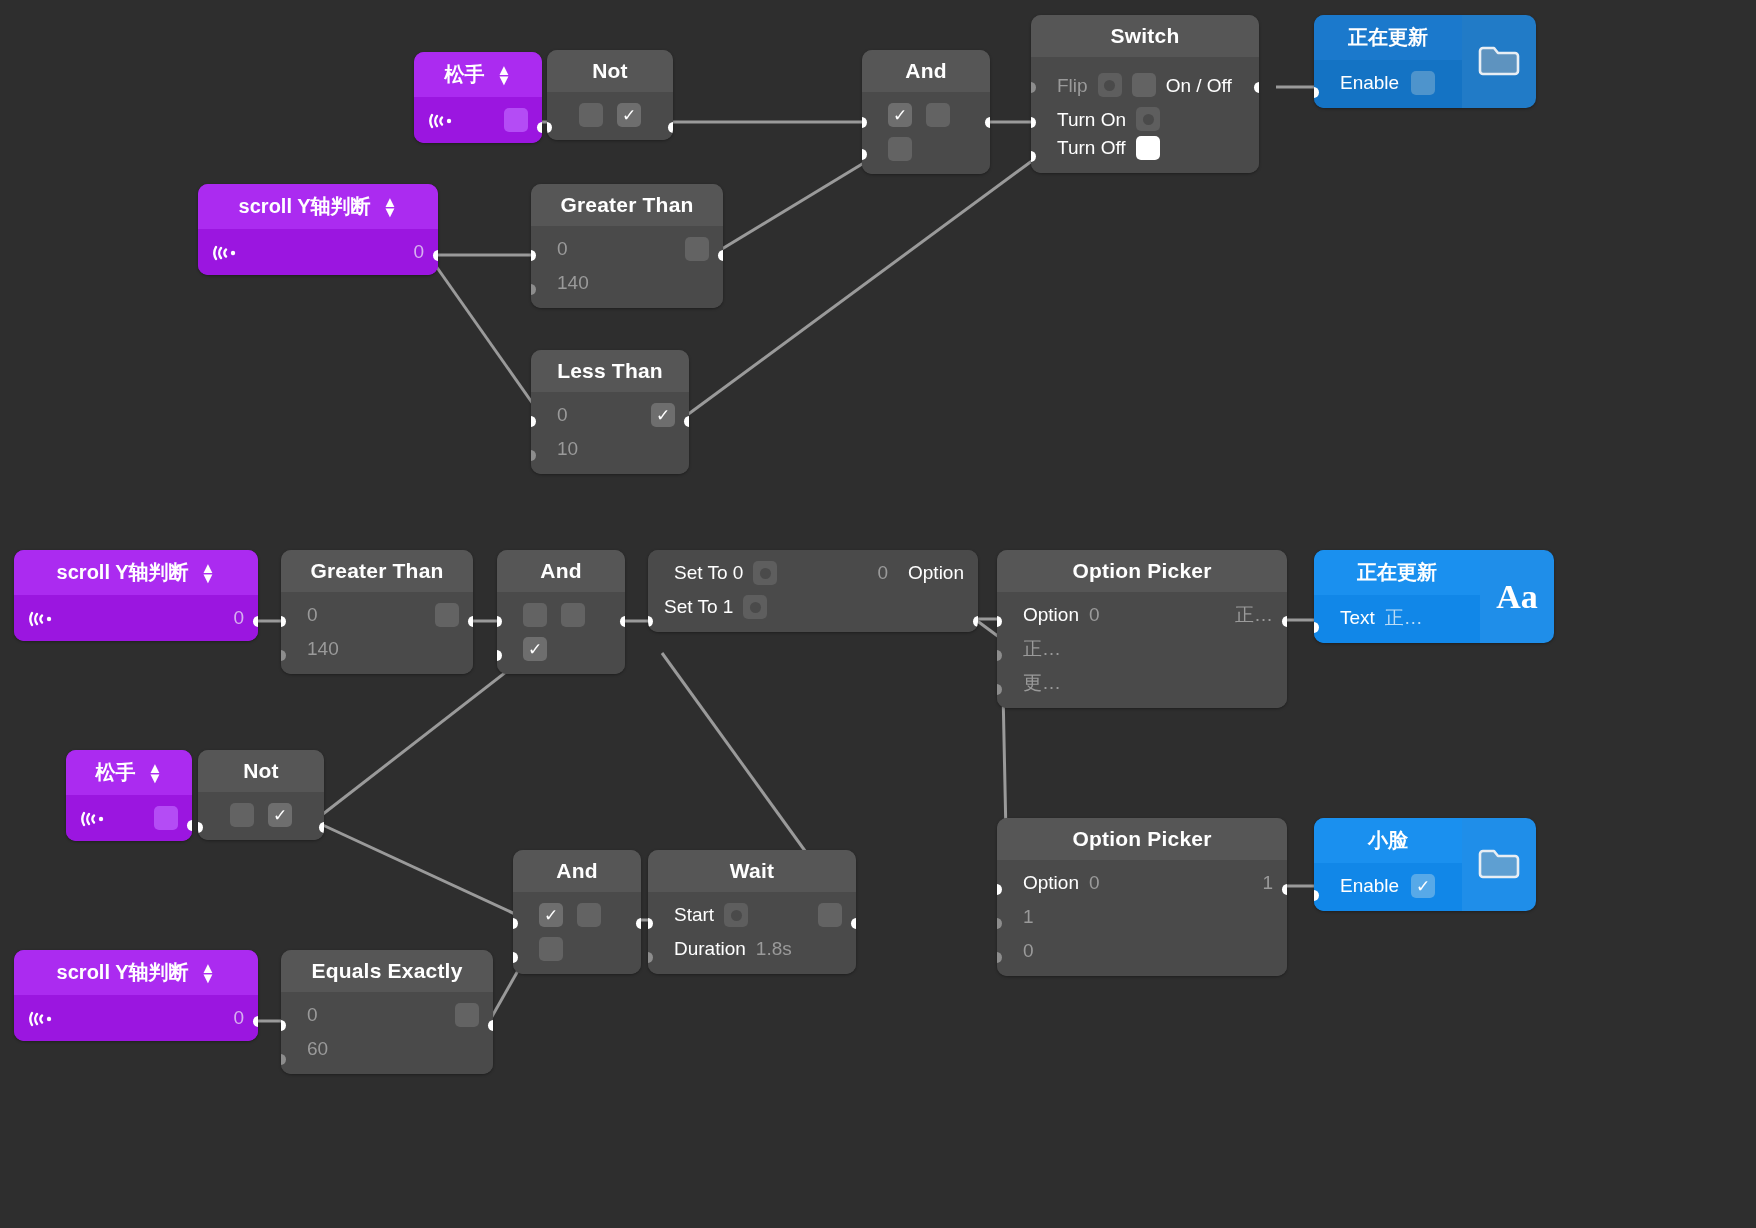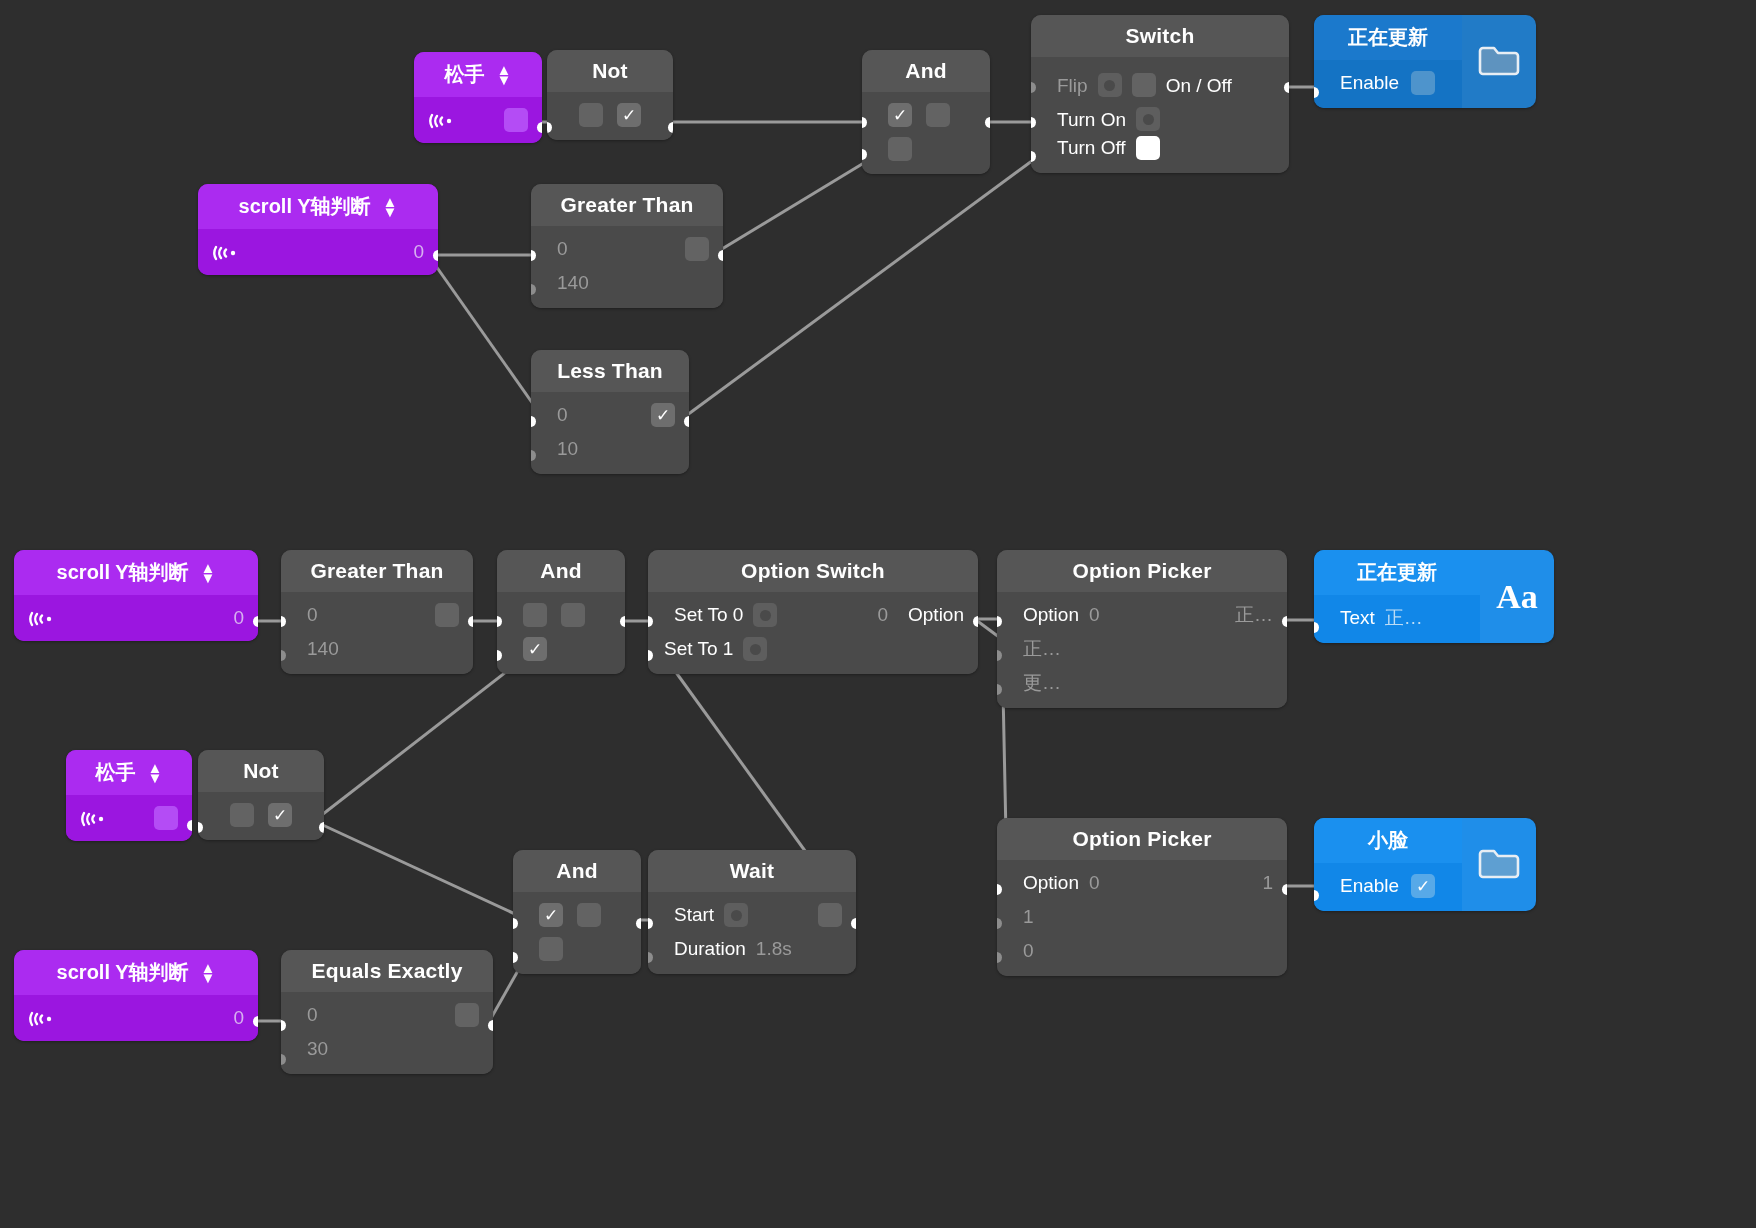--- a/index.html
+++ b/index.html
@@ -173,21 +173,21 @@
     </div>
     <div class="row" style="padding-left:26px;">
       <span class="sq"></span>
     </div>
   </div>
   <span class="port" style="left:-6px;top:67px;"></span>
   <span class="port" style="left:-6px;top:99px;"></span>
   <span class="port" style="right:-6px;top:67px;"></span>
 </div>
 
-<div class="node grey" style="left:1031px;top:15px;width:258px;">
+<div class="node grey" style="left:1031px;top:15px;width:228px;">
   <div class="title">Switch</div>
   <div class="body">
     <div class="row" style="padding-left:26px;gap:10px;align-items:flex-end;">
       <span class="lbl dim">Flip</span>
       <span class="sq dot"></span>
       <span class="sq"></span>
       <span class="lbl">On / Off</span>
     </div>
     <div class="row" style="padding-left:26px;gap:10px;align-items:flex-end;">
       <span class="lbl">Turn On</span>
@@ -337,21 +337,20 @@
             <span class="check">✓</span>
           </span>
     </div>
   </div>
   <span class="port" style="left:-6px;top:66px;"></span>
   <span class="port" style="left:-6px;top:100px;"></span>
   <span class="port" style="right:-6px;top:66px;"></span>
 </div>
 
 <div class="node grey" style="left:648px;top:550px;width:330px;">
-  <div class="title">Option Switch</div>
   <div class="body">
     <div class="row" style="padding-left:26px;gap:10px;">
       <span class="lbl">Set To 0</span>
       <span class="sq dot"></span>
       <span class="spacer"></span>
       <span class="val-right">0</span>
       <span class="lbl" style="margin-left:10px;">Option</span>
     </div>
     <div class="row" style="padding-left:16px;gap:10px;">
       <span class="lbl">Set To 1</span>
@@ -546,21 +545,21 @@
 
 <div class="node grey" style="left:281px;top:950px;width:212px;">
   <div class="title">Equals Exactly</div>
   <div class="body">
     <div class="row" style="padding-left:26px;">
       <span class="lbl dim">0</span>
       <span class="spacer"></span>
       <span class="sq"></span>
     </div>
     <div class="row" style="padding-left:26px;">
-      <span class="lbl dim">30</span>
+      <span class="lbl dim">60</span>
     </div>
   </div>
   <span class="port" style="left:-6px;top:70px;"></span>
   <span class="port dim" style="left:-6px;top:104px;"></span>
   <span class="port" style="right:-6px;top:70px;"></span>
 </div>
 
 </div>
 
 </body></html>

